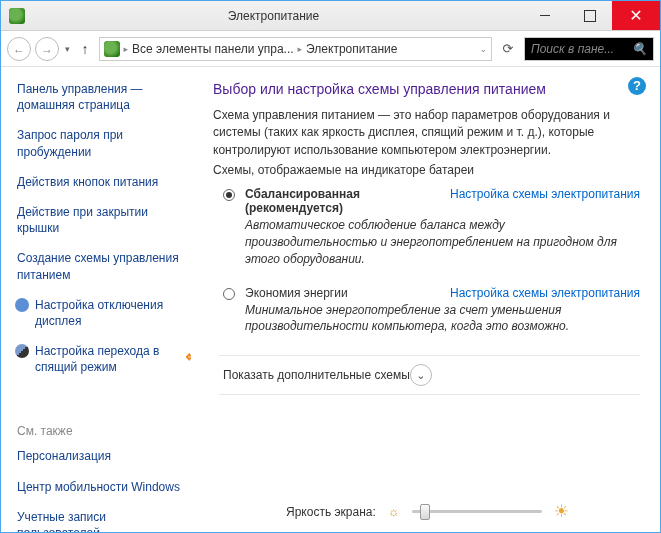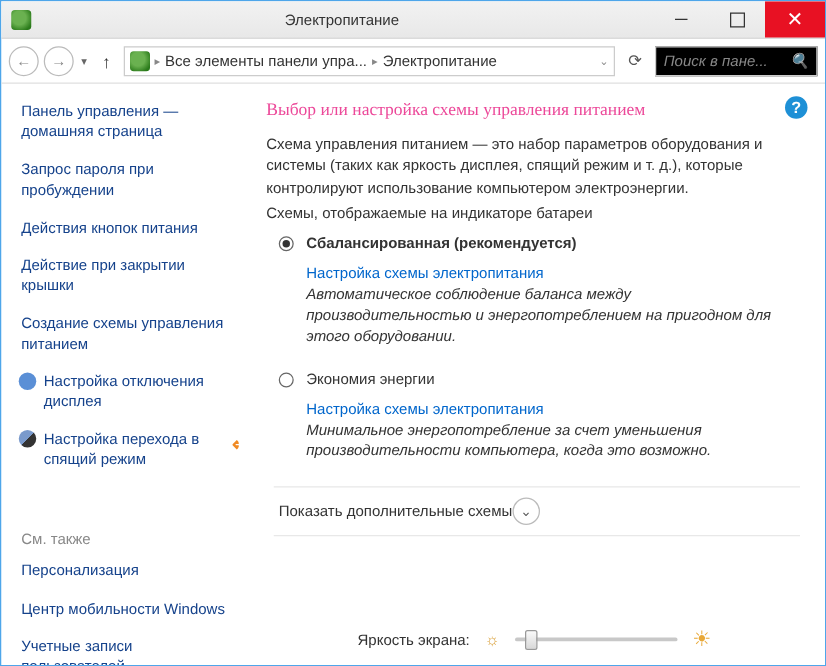--- a/index.html
+++ b/index.html
@@ -26,29 +26,29 @@
   .sidebar { width:190px; padding:14px 10px 10px 16px; font-size:12px; overflow:hidden; position:relative; }
   .side-link { color:#15428b; margin-bottom:14px; line-height:1.35; cursor:pointer; display:flex; gap:6px; position:relative; }
   .side-link.with-icon { margin-left:-2px; }
   .side-icon { width:14px; height:14px; border-radius:50%; flex-shrink:0; margin-top:1px; }
   .side-icon.screen { background:#5a8fd6; }
   .side-icon.moon { background:linear-gradient(135deg,#7a9acc 50%,#333 50%); }
   .active-arrow { position:absolute; right:-18px; top:3px; color:#f08a24; font-size:16px; font-weight:bold; }
   .see-also { margin-top:49px; color:#888; font-size:12px; margin-bottom:10px; }
   .main { flex:1; padding:14px 20px 8px 22px; font-size:12px; color:#333; position:relative; overflow:hidden; }
   .help-icon { position:absolute; top:10px; right:14px; width:18px; height:18px; border-radius:50%; background:#1e90d6; color:#fff; font-size:13px; text-align:center; line-height:18px; font-weight:bold; }
-  .main h1 { color:#ec4899; font-size:14px; font-weight:normal; margin-bottom:10px;font-family:Liberation Serif, serif; }
+  .main h1 { color:#4c1d95; font-size:14px; font-weight:normal; margin-bottom:10px; }
   .desc { line-height:1.45; margin-bottom:4px; }
   .link { color:#0066cc; text-decoration:underline; cursor:pointer; display:inline-block; margin-bottom:14px; }
   .sect-head { margin-bottom:10px; }
   .plan { display:flex; gap:10px; margin-bottom:4px; margin-left:10px; }
   .plan-radio { width:12px; height:12px; border:1px solid #666; border-radius:50%; margin-top:2px; flex-shrink:0; display:flex; align-items:center; justify-content:center; }
   .plan-radio.checked::after { content:""; width:6px; height:6px; background:#333; border-radius:50%; }
   .plan-body { flex:1; }
-  .plan-title-row { display:flex; justify-content:space-between; align-items:flex-start; gap:10px;flex-direction:column; }
+  .plan-title-row { display:flex; justify-content:space-between; align-items:flex-start; gap:10px; }
   .plan-name { font-weight:bold; }
   .plan-link { color:#0066cc; cursor:pointer; font-size:12px; white-space:nowrap; }
   .plan-desc { margin-top:2px; line-height:1.4; margin-bottom:14px;font-style:italic; }
   .expand-row { display:flex; justify-content:flex-start; align-items:center; border-top:1px solid #e8e8e8; border-bottom:1px solid #e8e8e8; padding:8px 4px; margin-top:6px; margin-left:6px; }
   .expand-btn { width:22px; height:22px; border:1px solid #bbb; border-radius:50%; display:flex; align-items:center; justify-content:center; font-size:11px; color:#555; }
   .brightness { position:absolute; bottom:10px; left:4px; right:0; display:flex; align-items:center; justify-content:center; gap:12px; font-size:12px; }
   .slider-track { width:130px; height:3px; background:#c8c8c8; position:relative; border-radius:2px; }
   .slider-thumb { position:absolute; left:8px; top:-6px; width:10px; height:16px; background:linear-gradient(#fafafa,#d8d8d8); border:1px solid #999; border-radius:2px; }
   .sun-small { font-size:13px; color:#d9a03a; }
   .sun-big { font-size:17px; color:#e8a838; }

